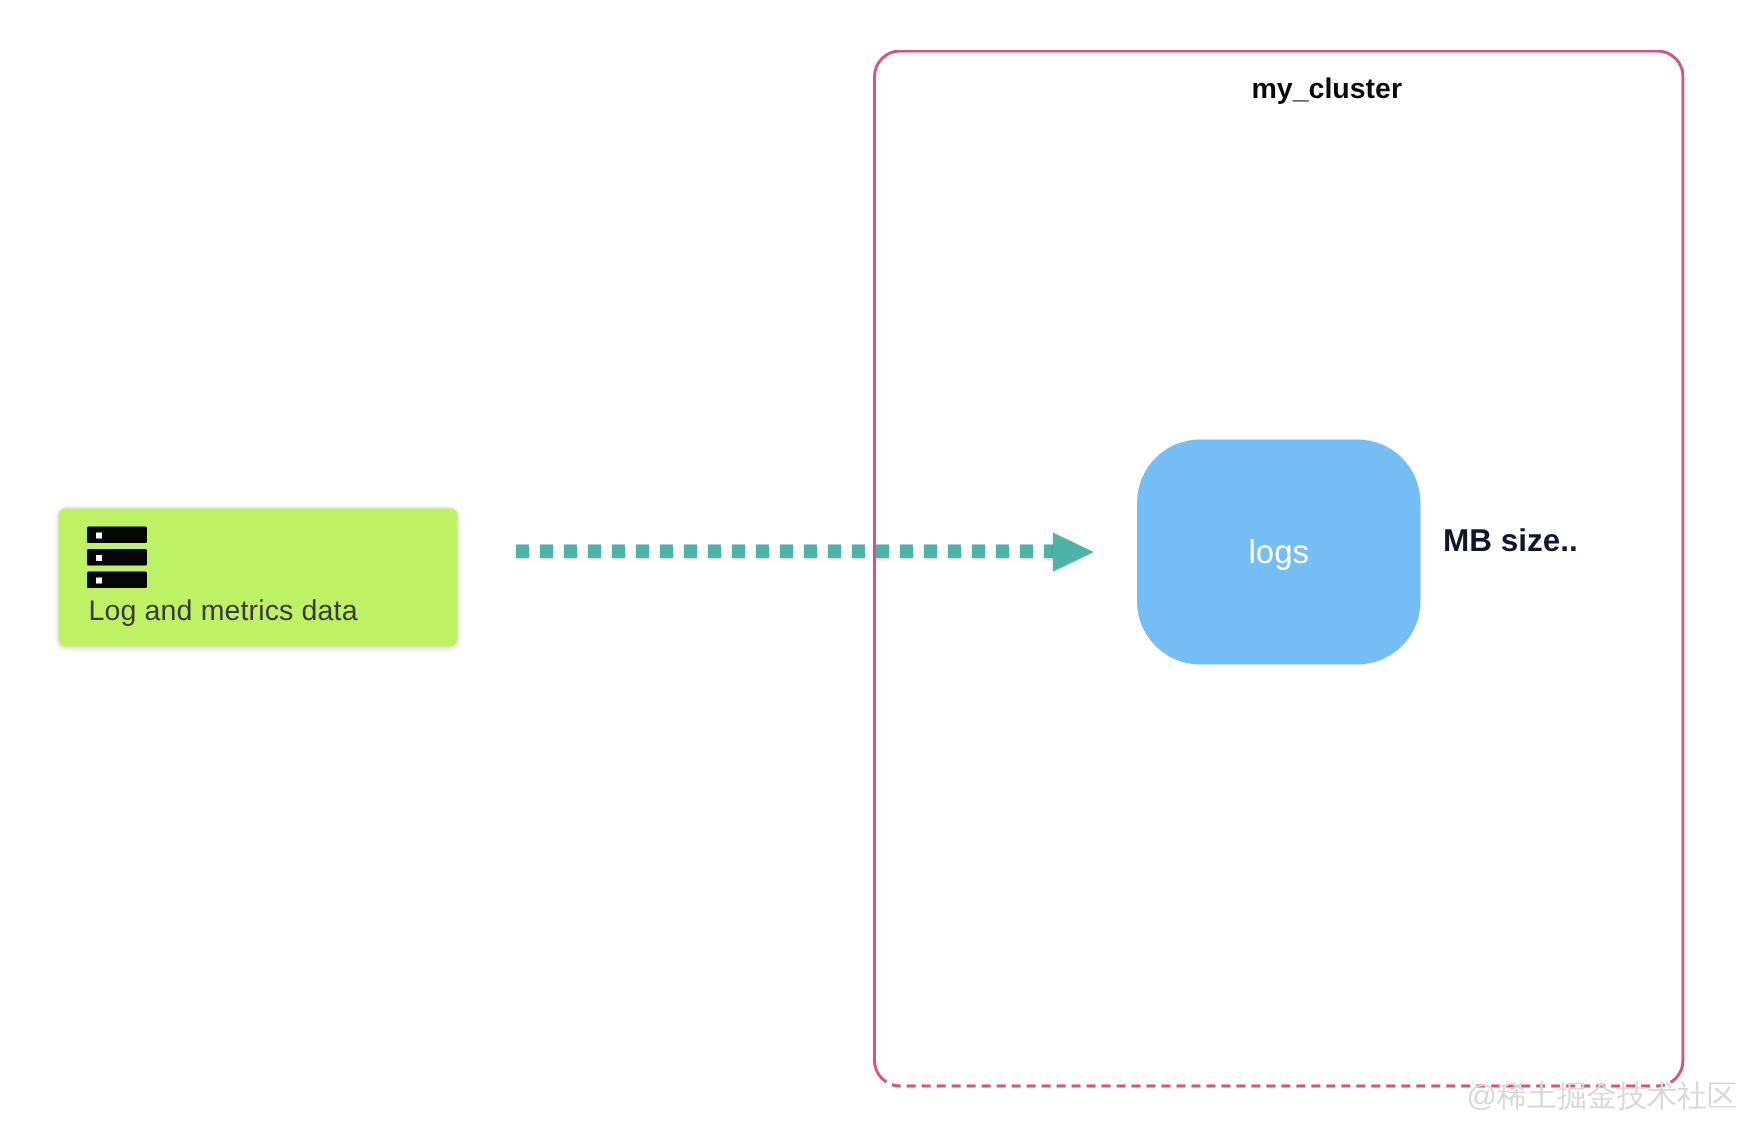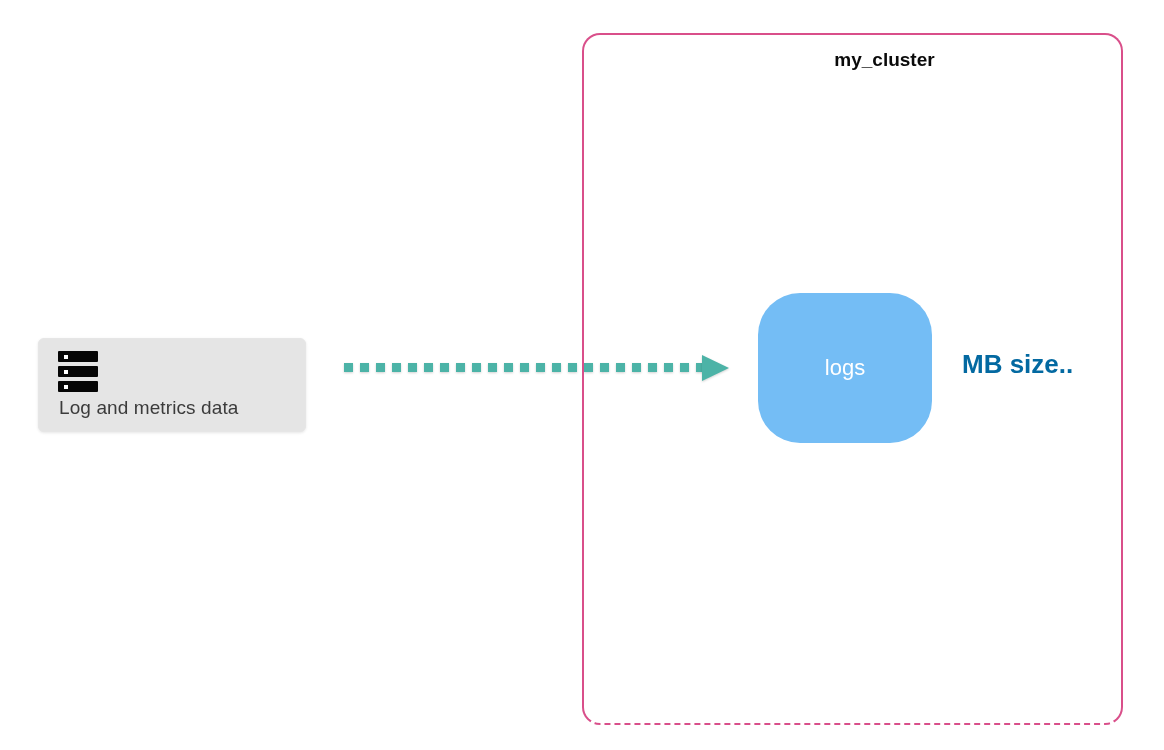--- a/index.html
+++ b/index.html
@@ -20,21 +20,21 @@
     background: #ffffff;
   }
 
   
   .source-card {
     position: absolute;
     left: 38px;
     top: 338px;
     width: 268px;
     height: 94px;
-    background: #e5e5e5;
+    background: #bef264;
     border: 1px solid #e6e6e6;
     border-radius: 6px;
     box-shadow: 0 1px 3px rgba(0,0,0,0.10);
     box-sizing: border-box;
   }
   .server-icon {
     position: absolute;
     left: 19px;
     top: 11px;
     width: 40px;
@@ -123,41 +123,41 @@
     font-weight: bold;
     color: #0a0a0a;
     margin-left: 32px;
   }
 
   
   .logs-node {
     position: absolute;
     left: 758px;
     top: 293px;
-    width: 174px;
+    width: 189px;
     height: 150px;
     background: #74bdf5;
     border-radius: 42px;
     display: flex;
     align-items: center;
     justify-content: center;
   }
   .logs-label {
     font-size: 22px;
     color: #ffffff;
   }
 
   
   .size-note {
     position: absolute;
     left: 962px;
     top: 349px;
-    font-size: 26px;
+    font-size: 21px;
     font-weight: bold;
-    color: #0369a1;
+    color: #0f172a;
     white-space: nowrap;
   }
 
   
   .watermark {
     position: absolute;
     right: 6px;
     bottom: 6px;
     font-size: 20px;
     color: #d8d8d8;
@@ -193,14 +193,15 @@
   <div class="cluster-box">
     <div class="cluster-title">my_cluster</div>
   </div>
 
   <div class="logs-node">
     <span class="logs-label">logs</span>
   </div>
 
   <div class="size-note">MB size..</div>
 
+  <div class="watermark">@稀土掘金技术社区</div>
 
 </div>
 
 </body></html>

